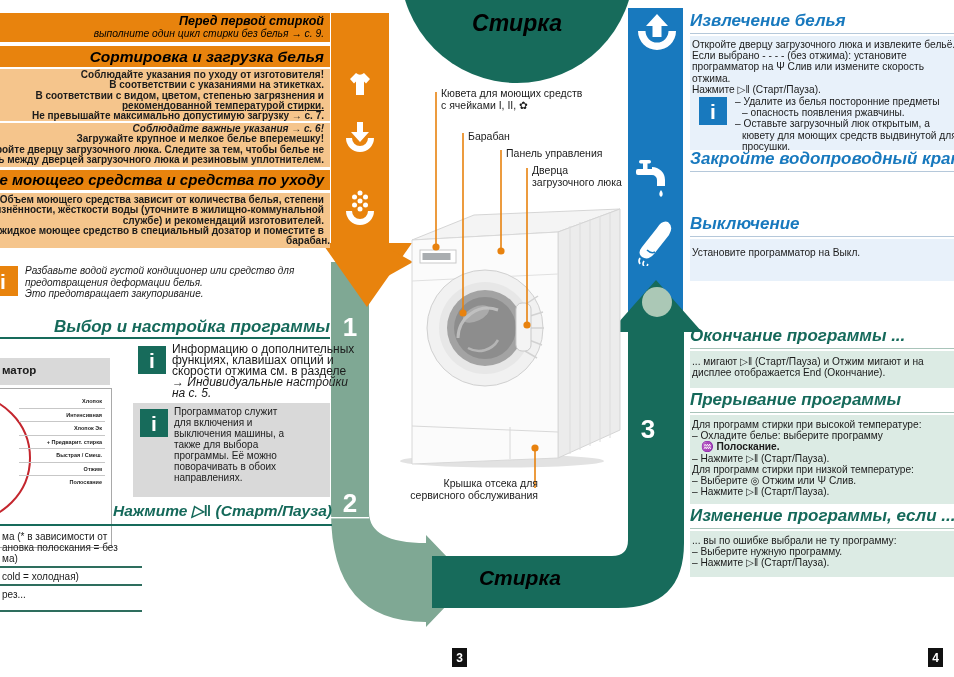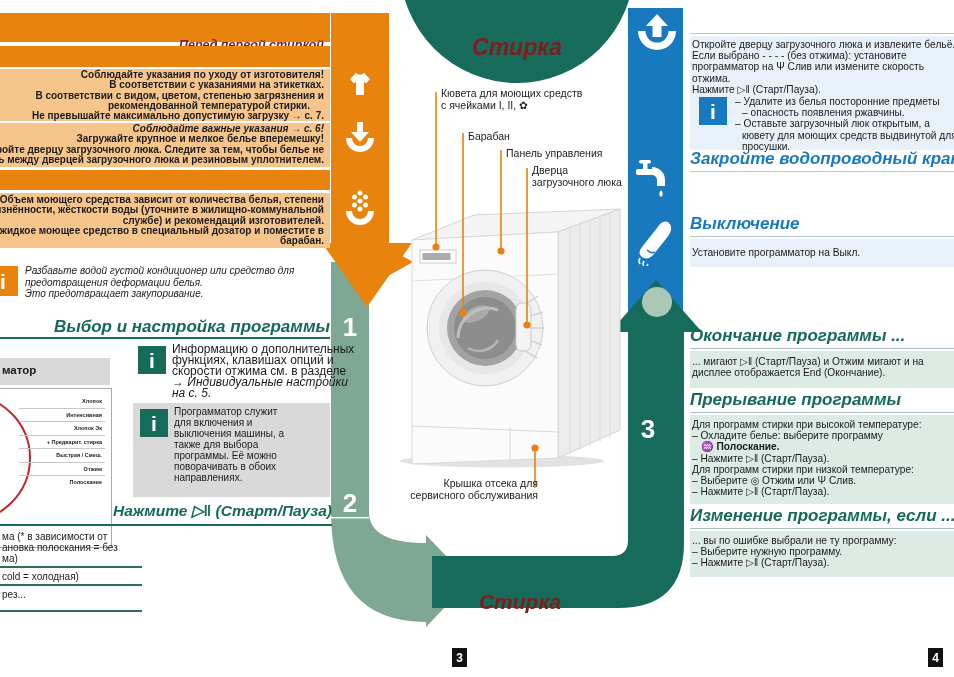--- a/index.html
+++ b/index.html
@@ -4,21 +4,21 @@
 <style>
   html,body{margin:0;padding:0;background:#fff;}
   #page{position:relative;width:954px;height:677px;overflow:hidden;background:#fff;
         font-family:"Liberation Sans",sans-serif;color:#1b1b1b;}
   .abs{position:absolute;}
   .nw{white-space:nowrap;}
   .fr{display:flex;justify-content:flex-end;}       
   .bi{font-weight:bold;font-style:italic;}
   .it{font-style:italic;}
   .b{font-weight:bold;}
-  .white{color:#7f1d1d;margin-top:24px;}
+  .white{color:#000000;}
   .orange-bg{background:#E8830D;}
   .orange-lt{background:#F5C58C;}
   .blue-lt{background:#E8F1FA;}
   .teal-lt{background:#DCEBE4;}
   .lbody{font-size:10px;line-height:10.3px;font-weight:bold;}
   .rbody{font-size:10.2px;line-height:11.2px;}
   .hblue{font-size:17px;color:#1879BE;}
   .hteal{font-size:17px;color:#15695A;}
   .hairb{height:1px;background:#b5c8da;}
   .hairt{height:1px;background:#a9c4ba;}
@@ -190,21 +190,21 @@
     <div class="fr nw">
         <span style="padding-right:6px;">Соблюдайте указания по уходу от изготовителя!</span>
       </div>
     <div class="fr nw">
         <span style="padding-right:6px;">В соответствии с указаниями на этикетках.</span>
       </div>
     <div class="fr nw">
         <span style="padding-right:6px;margin-left:42px;">В соответствии с видом, цветом, степенью загрязнения и</span>
       </div>
     <div class="fr nw">
-        <span style="padding-right:20px;">рекомендованной температурой стирки.</span>
+        <span style="padding-right:6px;text-decoration:underline;">рекомендованной температурой стирки.</span>
       </div>
     <div class="fr nw">
         <span style="padding-right:6px;">Не превышайте максимально допустимую загрузку → с. 7.</span>
       </div>
   </div>
 
   <div class="abs orange-lt lbody" style="left:0;top:123px;width:330px;height:43px;padding-top:1px;z-index:5;">
     <div class="fr nw it">
         <span style="padding-right:6px;">Соблюдайте важные указания → с. 6!</span>
       </div>
@@ -232,21 +232,21 @@
     <div class="fr nw">
         <span style="padding-right:6px;">загрязнённости, жёсткости воды (уточните в жилищно-коммунальной</span>
       </div>
     <div class="fr nw">
         <span style="padding-right:6px;">службе) и рекомендаций изготовителей.</span>
       </div>
     <div class="fr nw">
         <span style="padding-right:6px;">Налейте жидкое моющее средство в специальный дозатор и поместите в</span>
       </div>
     <div class="fr nw">
-        <span style="padding-right:6px;">барабан.</span>
+        <span style="">барабан.</span>
       </div>
   </div>
 
   <div class="abs iicon orange-bg" style="left:-12px;top:266px;width:30px;height:30px;z-index:5;">i</div>
   <div class="abs it nw" style="left:25px;top:265px;font-size:10px;line-height:11.5px;z-index:5;">
     <div>Разбавьте водой густой кондиционер или средство для</div>
     <div>предотвращения деформации белья.</div>
     <div>Это предотвращает закупоривание.</div>
   </div>
 
@@ -303,20 +303,21 @@
     <div>ма (* в зависимости от</div>
     <div>ановка полоскания = без</div>
     <div>ма)</div>
   </div>
   <div class="abs" style="left:0;top:566px;width:142px;height:1.5px;background:#2e6e5e;z-index:5;"></div>
   <div class="abs nw" style="left:2px;top:571px;font-size:10px;z-index:5;">cold = холодная)</div>
   <div class="abs" style="left:0;top:584px;width:142px;height:1.5px;background:#2e6e5e;z-index:5;"></div>
   <div class="abs nw" style="left:2px;top:589px;font-size:10px;z-index:5;">рез...</div>
   <div class="abs" style="left:0;top:610px;width:142px;height:1.5px;background:#2e6e5e;z-index:5;"></div>
 
+  <div class="abs bi hblue nw" style="left:690px;top:11px;z-index:5;">Извлечение белья</div>
   <div class="abs hairb" style="left:690px;top:33px;width:264px;z-index:5;"></div>
   <div class="abs blue-lt" style="left:690px;top:36px;width:264px;height:114px;z-index:5;">
     <div class="rbody nw" style="padding:3px 0 0 2px;">
       <div>Откройте дверцу загрузочного люка и извлеките бельё.</div>
       <div>Если выбрано - - - - (без отжима): установите</div>
       <div>программатор на Ψ Слив или измените скорость</div>
       <div>отжима.</div>
       <div>Нажмите ▷‖ (Старт/Пауза).</div>
     </div>
     <div class="abs iicon" style="left:9px;top:61px;width:28px;height:28px;background:#1879BE;">i</div>
@@ -327,21 +328,21 @@
       <div style="padding-left:7px;">кювету для моющих средств выдвинутой для</div>
       <div style="padding-left:7px;">просушки.</div>
     </div>
   </div>
 
   <div class="abs bi hblue nw" style="left:690px;top:149px;z-index:5;">Закройте водопроводный кран</div>
   <div class="abs hairb" style="left:690px;top:171px;width:264px;z-index:5;"></div>
 
   <div class="abs bi hblue nw" style="left:690px;top:214px;z-index:5;">Выключение</div>
   <div class="abs hairb" style="left:690px;top:236px;width:264px;z-index:5;"></div>
-  <div class="abs blue-lt" style="left:690px;top:239px;width:264px;height:28px;z-index:5;">
+  <div class="abs blue-lt" style="left:690px;top:239px;width:264px;height:42px;z-index:5;">
     <div class="rbody nw" style="padding:8px 0 0 2px;">Установите программатор на Выкл.</div>
   </div>
 
   <div class="abs bi hteal nw" style="left:690px;top:326px;z-index:5;">Окончание программы ...</div>
   <div class="abs hairt" style="left:690px;top:348px;width:264px;z-index:5;"></div>
   <div class="abs teal-lt" style="left:690px;top:351px;width:264px;height:37px;z-index:5;">
     <div class="rbody nw" style="padding:5px 16px 0 2px;">
       <div>... мигают ▷‖ (Старт/Пауза) и Отжим мигают и на</div>
       <div>дисплее отображается End (Окончание).</div>
     </div>

